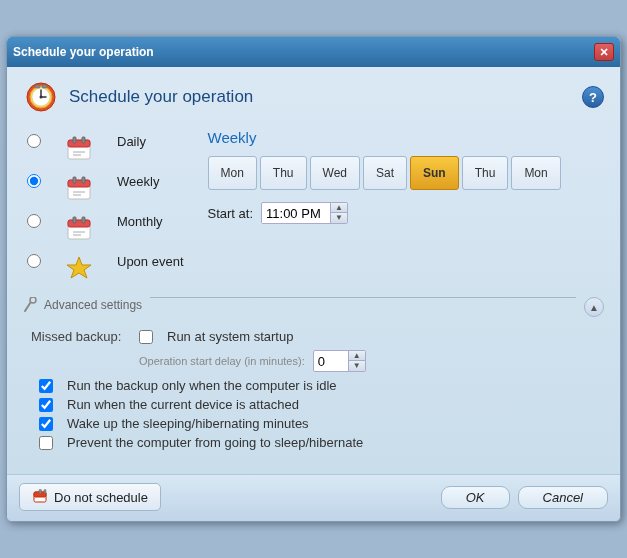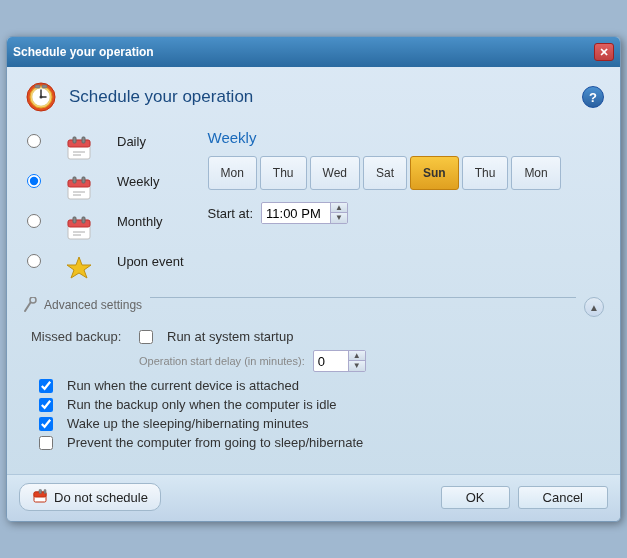--- a/index.html
+++ b/index.html
@@ -285,34 +285,35 @@
       margin-top: 6px;
       background: linear-gradient(to bottom, #d8e8f4, #c0d4e8);
     }
     .do-not-schedule-btn {
       display: flex;
       align-items: center;
       gap: 6px;
       padding: 5px 12px;
       background: linear-gradient(to bottom, #f4f8fc, #dce8f4);
       border: 1px solid #a0b8cc;
-      border-radius: 10px;
+      border-radius: 5px;
       cursor: pointer;
       font-size: 13px;
       color: #222;
     }
     .bottom-right-btns {
       display: flex;
       gap: 8px;
     }
     .btn-ok, .btn-cancel {
       padding: 3px 24px;
-      border-radius: 3px;
-      font-size: 13px;
-      cursor: pointer;
+      border-radius: 9px;
+      font-size: 13px;
+      cursor: pointer;
+      font-style: italic;
     }
     .btn-ok {
       background: linear-gradient(to bottom, #f0f6fc, #d8e8f4);
       border: 1px solid #a0b8cc;
       color: #222;
     }
     .btn-cancel {
       background: linear-gradient(to bottom, #f0f6fc, #d8e8f4);
       border: 1px solid #a0b8cc;
       color: #222;
@@ -463,29 +464,29 @@
             <input type="text" class="delay-input" value="0" style="">
             <div class="spinner-btns">
               <div class="spin-up">▲</div>
               <div class="spin-down">▼</div>
             </div>
           </div>
         </div>
 
         <div class="option-row">
           <label class="checkbox-label">
+            <input type="checkbox" checked="" id="chk-idle" style="">
+            <span>Run the backup only when the computer is idle</span>
+          </label>
+        </div>
+
+        <div class="option-row">
+          <label class="checkbox-label">
             <input type="checkbox" checked="" id="chk-attached" style="">
             <span>Run when the current device is attached</span>
-          </label>
-        </div>
-
-        <div class="option-row">
-          <label class="checkbox-label">
-            <input type="checkbox" checked="" id="chk-idle" style="">
-            <span>Run the backup only when the computer is idle</span>
           </label>
         </div>
 
         <div class="option-row">
           <label class="checkbox-label">
             <input type="checkbox" checked="" id="chk-wakeup" style="">
             <span>Wake up the sleeping/hibernating minutes</span>
           </label>
         </div>
 

